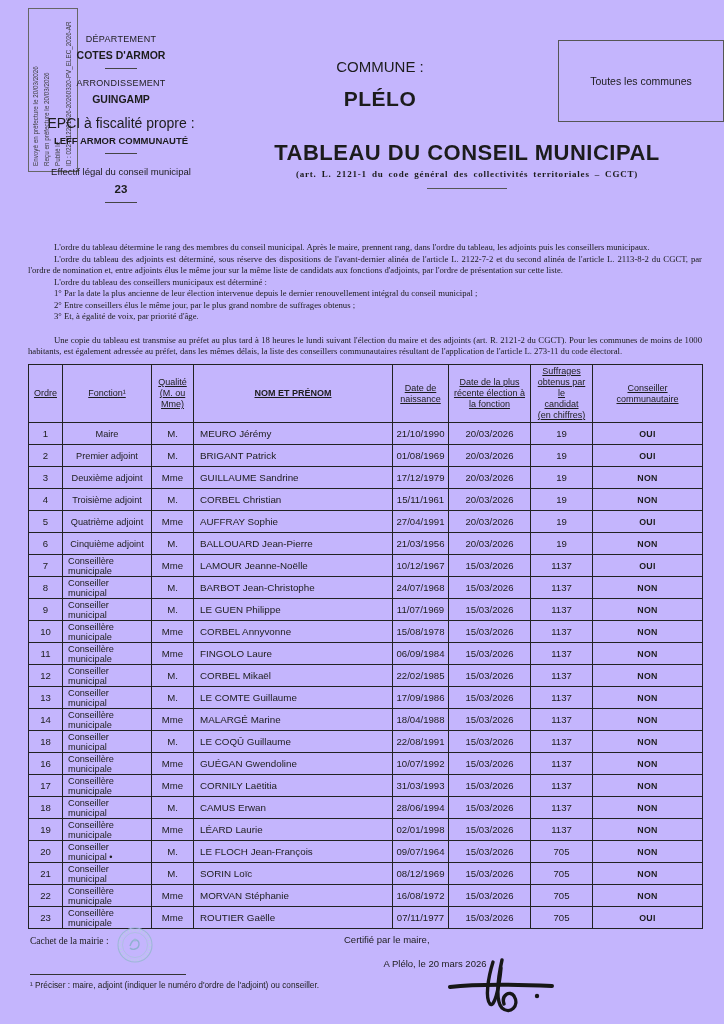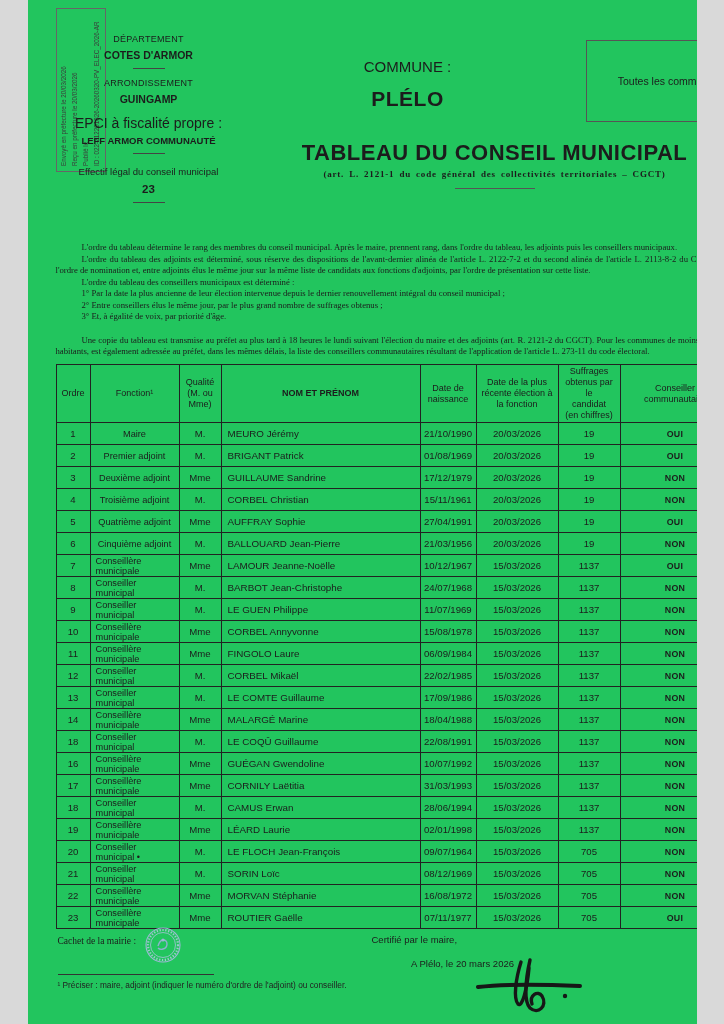--- a/index.html
+++ b/index.html
@@ -1,18 +1,18 @@
 <!DOCTYPE html>
 <html><head>
 <meta charset="utf-8">
 <style>
   html,body{margin:0;padding:0;background:#d9d9d9;}
   .page{
-    position:relative;width:669px;height:1024px;margin:0 auto;
-    background:#22c55e;color:#1c1c1c;overflow:hidden;
+    position:relative;width:724px;height:1024px;margin:0 auto;
+    background:#c4b5fd;color:#1c1c1c;overflow:hidden;
     font-family:"Liberation Sans",sans-serif;
   }
   
   .pref-stamp{position:absolute;left:28px;top:8px;width:48px;height:162px;border:1px solid #666;}
   .pref-stamp .rot{
     position:absolute;left:1px;top:0;width:160px;height:46px;
     transform:translateY(161px) rotate(-90deg);transform-origin:0 0;
     font-size:6.3px;color:#3a3a3a;line-height:11px;padding-left:4px;white-space:nowrap;
   }
   
@@ -41,21 +41,21 @@
   
   .intro{position:absolute;left:28px;top:242px;width:674px;
     font-family:"Liberation Serif",serif;font-size:8.7px;line-height:11.5px;text-align:justify;}
   .intro p{margin:0;text-indent:26px;}
   .intro p.gap{margin-top:12px;}
   
   .tbl-wrap{position:absolute;left:28px;top:364px;width:674px;}
   table{border-collapse:collapse;table-layout:fixed;width:674px;}
   th,td{border:1px solid #222;overflow:hidden;}
   thead th{height:52px;font-size:9px;font-weight:normal;line-height:11px;
-    white-space:pre-line;text-align:center;vertical-align:middle;padding:1px 2px;}
+    white-space:pre-line;text-align:center;vertical-align:middle;padding:1px 2px;text-decoration:underline;}
   thead th.h-nom{font-weight:bold;}
   tbody tr{height:22px;}
   tbody td{font-size:9.6px;text-align:center;vertical-align:middle;padding:0 2px;}
   td.col-fonction{font-size:9.2px;}
   td.col-fonction.two-line{text-align:left;padding-left:5px;white-space:pre-line;line-height:10px;}
   td.col-nom{text-align:left;padding-left:6px;font-size:9.8px;}
   td.col-communautaire{font-weight:bold;font-size:8.8px;letter-spacing:.3px;}
   
   .cachet{position:absolute;left:30px;top:936px;font-family:"Liberation Serif",serif;font-size:9.5px;}
   .seal{position:absolute;left:116px;top:926px;}

